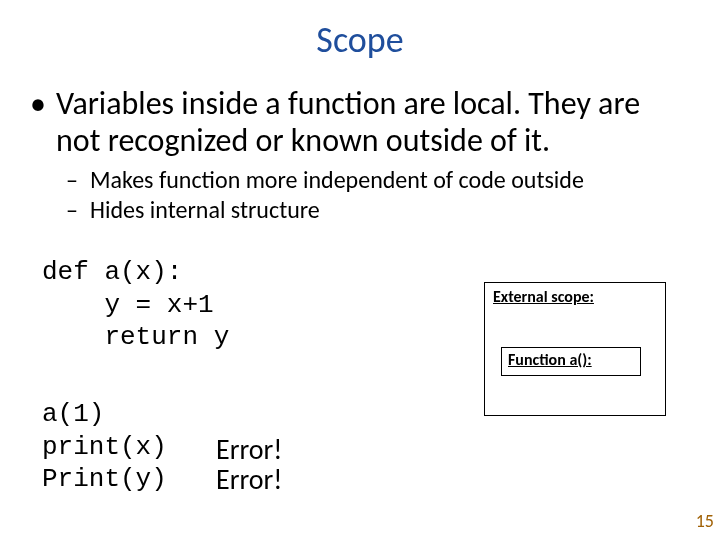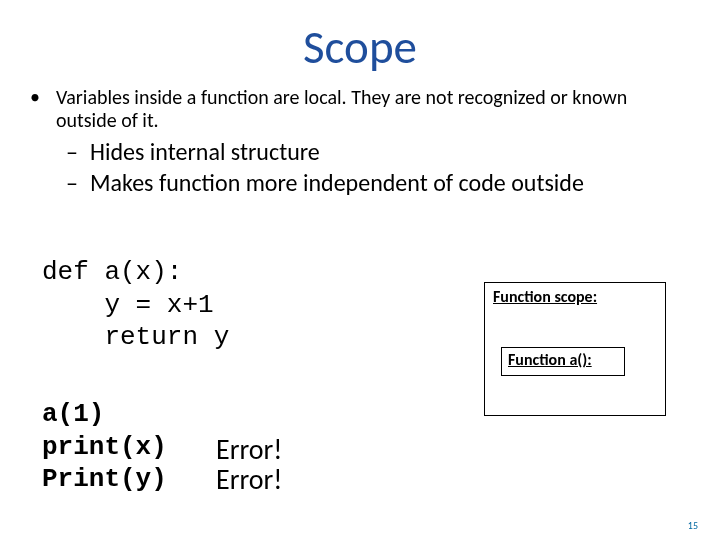--- a/index.html
+++ b/index.html
@@ -18,32 +18,32 @@
     height: 540px;
     position: relative;
     box-sizing: border-box;
   }
   .title {
     position: absolute;
     top: 18px;
     left: 0;
     width: 100%;
     text-align: center;
-    font-size: 47px;
+    font-size: 36px;
     color: #1f4e9c;
     font-weight: 400;
   }
   .body {
     position: absolute;
     top: 86px;
     left: 30px;
     right: 30px;
   }
   .bullet-l1 {
-    font-size: 20px;
+    font-size: 32px;
     line-height: 1.15;
     margin: 0 0 6px 0;
     padding-left: 26px;
     position: relative;
   }
   .bullet-l1::before {
     content: "•";
     position: absolute;
     left: 0;
     top: 0;
@@ -71,21 +71,20 @@
     white-space: pre;
   }
   .code-block2 {
     font-family: "Courier New", monospace;
     font-size: 26px;
     line-height: 1.25;
     position: absolute;
     top: 398px;
     left: 42px;
     white-space: pre;
-    font-weight: bold;
   }
   .error-label {
     font-family: Calibri, "Segoe UI", Arial, sans-serif;
     font-size: 28px;
     font-weight: 400;
     position: absolute;
     left: 216px;
   }
   .error1 { top: 432px; }
   .error2 { top: 462px; }
@@ -101,65 +100,65 @@
     font-size: 16px;
   }
   .scope-outer-label {
     font-weight: bold;
     text-decoration: underline;
   }
   .scope-inner {
     position: absolute;
     top: 64px;
     left: 16px;
-    width: 124px;
+    width: 140px;
     border: 1px solid #000;
     box-sizing: border-box;
     padding: 2px 6px 6px 6px;
     font-size: 16px;
     line-height: 1.2;
   }
   .scope-inner-label {
     font-weight: bold;
     text-decoration: underline;
   }
   .page-num {
     position: absolute;
     bottom: 8px;
-    right: 22px;
-    font-size: 10px;
-    color: #0369a1;
+    right: 6px;
+    font-size: 18px;
+    color: #a16207;
   }
 </style>
 </head>
 <body>
 
 <div class="slide">
 
   <div class="title">Scope</div>
 
   <div class="body">
     <p class="bullet-l1">Variables inside a function are local. They are not recognized or known outside of it.</p>
+    <p class="bullet-l2">Makes function more independent of code outside</p>
     <p class="bullet-l2">Hides internal structure</p>
-    <p class="bullet-l2">Makes function more independent of code outside</p>
   </div>
 
   <div class="code-block">def a(x):
     y = x+1
     return y</div>
 
   <div class="code-block2">a(1)
 print(x)
 Print(y)</div>
 
   <div class="error-label error1">Error!</div>
   <div class="error-label error2">Error!</div>
 
   <div class="scope-outer">
-    <div class="scope-outer-label">Function scope:</div>
+    <div class="scope-outer-label">External scope:</div>
     <div class="scope-inner">
       <div class="scope-inner-label">Function a():</div>
     </div>
   </div>
 
   <div class="page-num">15</div>
 
 </div>
 
 </body></html>

